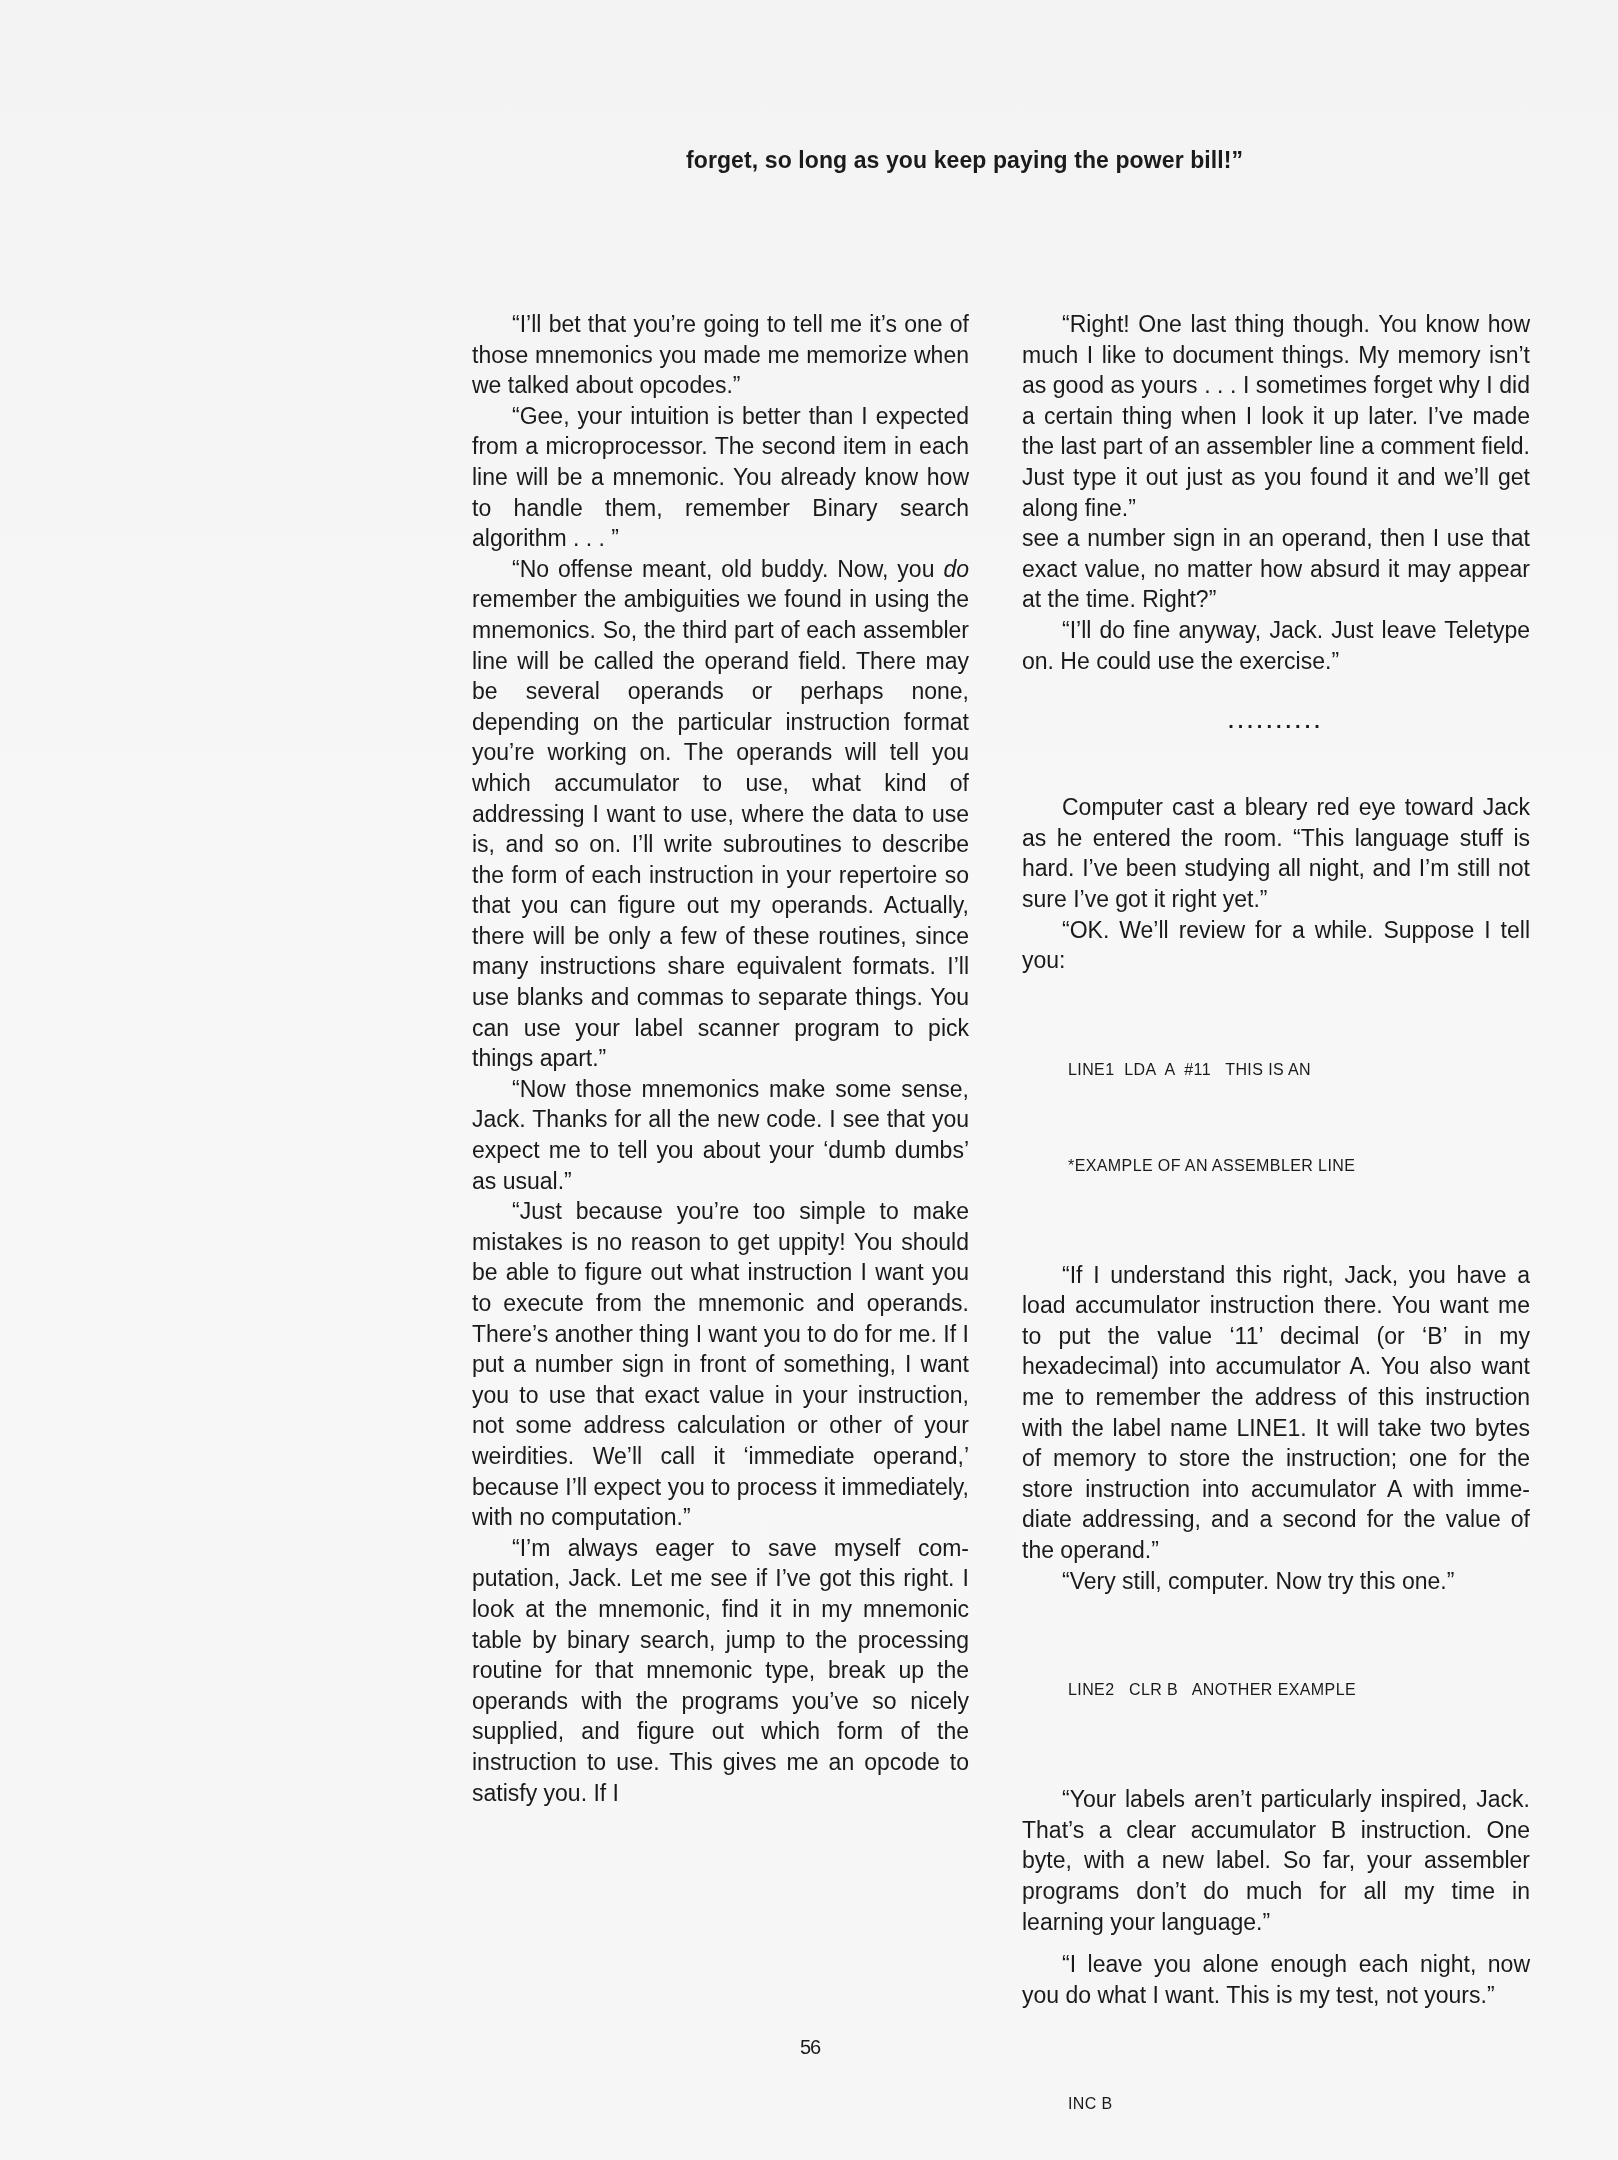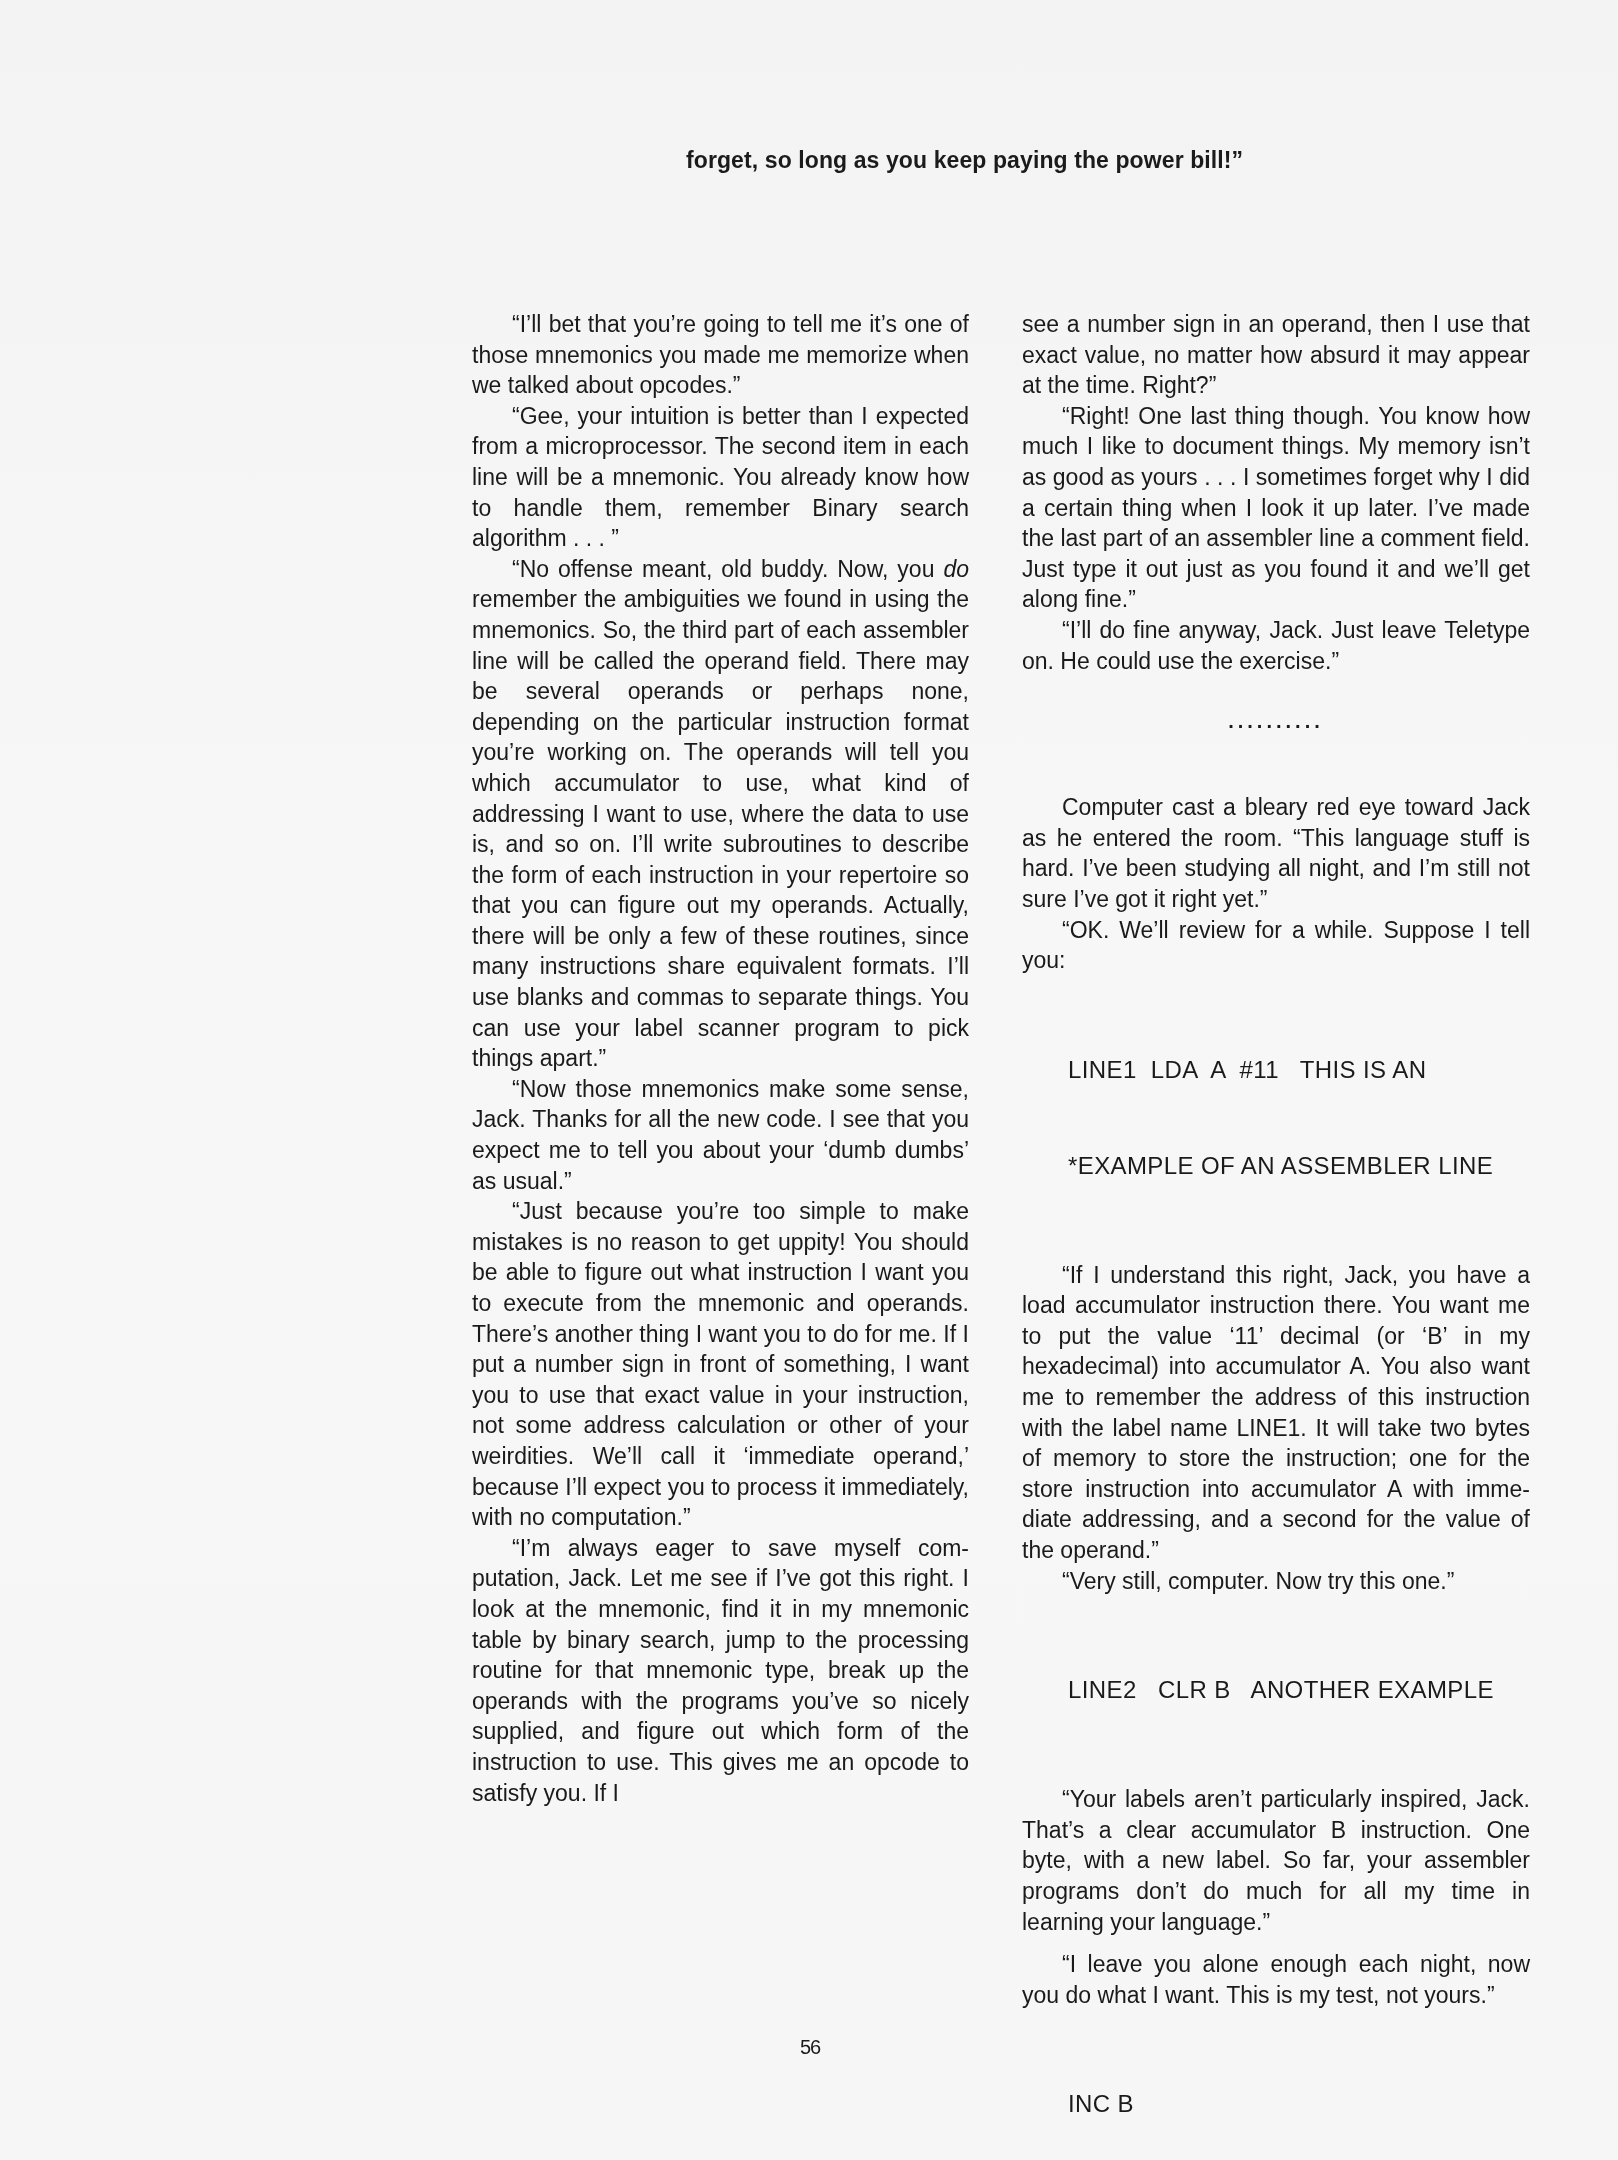--- a/index.html
+++ b/index.html
@@ -60,21 +60,21 @@
     .separator {
       text-align: center;
       letter-spacing: 4px;
       font-weight: bold;
       margin: 30px 0 56px 0;
       font-size: 20px;
       line-height: 30px;
     }
     .code-block {
       margin: 14px 0 14px 46px;
-      font-size: 24px;
+      font-size: 16px;
       line-height: 32px;
       letter-spacing: 0.4px;
       white-space: pre;
     }
     .code-line { display: block; }
     .page-number {
       position: absolute;
       left: 800px;
       top: 2036px;
       font-size: 20px;
@@ -95,22 +95,22 @@
   <div class="column col-left">
     <p class="para indent">“I’ll bet that you’re going to tell me it’s one of those mnemonics you made me memorize when we talked about opcodes.”</p>
     <p class="para indent">“Gee, your intuition is better than I expected from a microprocessor. The second item in each line will be a mnemonic. You already know how to handle them, remem­ber Binary search algorithm . . . ”</p>
     <p class="para indent"><span>“No offense meant, old buddy. Now, you </span><em>do</em><span> remember the ambiguities we found in using the mnemonics. So, the third part of each assembler line will be called the operand field. There may be several operands or perhaps none, depending on the particular instruction format you’re working on. The operands will tell you which accu­mulator to use, what kind of addressing I want to use, where the data to use is, and so on. I’ll write subroutines to describe the form of each instruction in your repertoire so that you can figure out my operands. Ac­tually, there will be only a few of these routines, since many instructions share equivalent formats. I’ll use blanks and commas to separate things. You can use your label scanner program to pick things apart.”</span></p>
     <p class="para indent">“Now those mnemonics make some sense, Jack. Thanks for all the new code. I see that you expect me to tell you about your ‘dumb dumbs’ as usual.”</p>
     <p class="para indent">“Just because you’re too simple to make mistakes is no reason to get uppity! You should be able to figure out what instruction I want you to execute from the mnemonic and operands. There’s another thing I want you to do for me. If I put a number sign in front of something, I want you to use that exact value in your instruction, not some address calculation or other of your weird­ities. We’ll call it ‘immediate operand,’ because I’ll expect you to process it imme­diately, with no computation.”</p>
     <p class="para indent">“I’m always eager to save myself com­putation, Jack. Let me see if I’ve got this right. I look at the mnemonic, find it in my mnemonic table by binary search, jump to the processing routine for that mnemonic type, break up the operands with the pro­grams you’ve so nicely supplied, and figure out which form of the instruction to use. This gives me an opcode to satisfy you. If I</p>
   </div>
 
   <div class="column col-right">
+    <p class="para indent">“Right! One last thing though. You know how much I like to document things. My memory isn’t as good as yours . . . I some­times forget why I did a certain thing when I look it up later. I’ve made the last part of an assembler line a comment field. Just type it out just as you found it and we’ll get along fine.”</p>
     <p class="para">see a number sign in an operand, then I use that exact value, no matter how absurd it may appear at the time. Right?”</p>
-    <p class="para indent">“Right! One last thing though. You know how much I like to document things. My memory isn’t as good as yours . . . I some­times forget why I did a certain thing when I look it up later. I’ve made the last part of an assembler line a comment field. Just type it out just as you found it and we’ll get along fine.”</p>
     <p class="para indent">“I’ll do fine anyway, Jack. Just leave Teletype on. He could use the exercise.”</p>
 
     <div class="separator">..........</div>
 
     <p class="para indent">Computer cast a bleary red eye toward Jack as he entered the room. “This language stuff is hard. I’ve been studying all night, and I’m still not sure I’ve got it right yet.”</p>
     <p class="para indent">“OK. We’ll review for a while. Suppose I tell you:</p>
 
     <div class="code-block">
       <span class="code-line">LINE1  LDA  A  #11   THIS IS AN</span>
       <span class="code-line">*EXAMPLE OF AN ASSEMBLER LINE</span>

